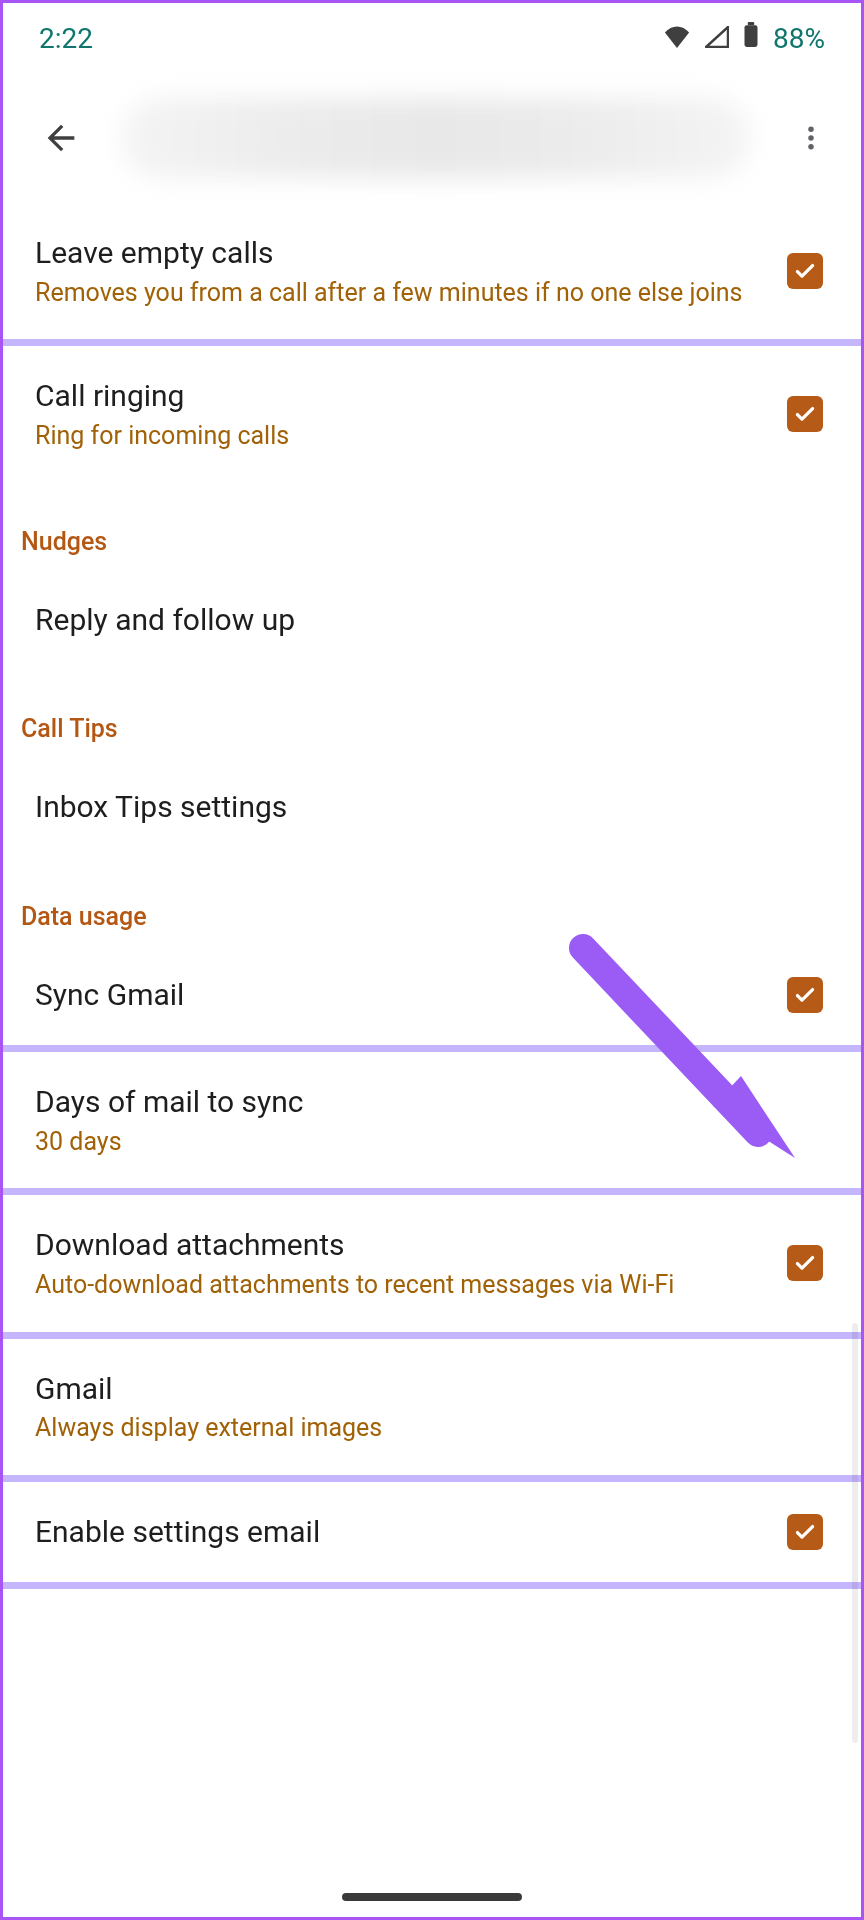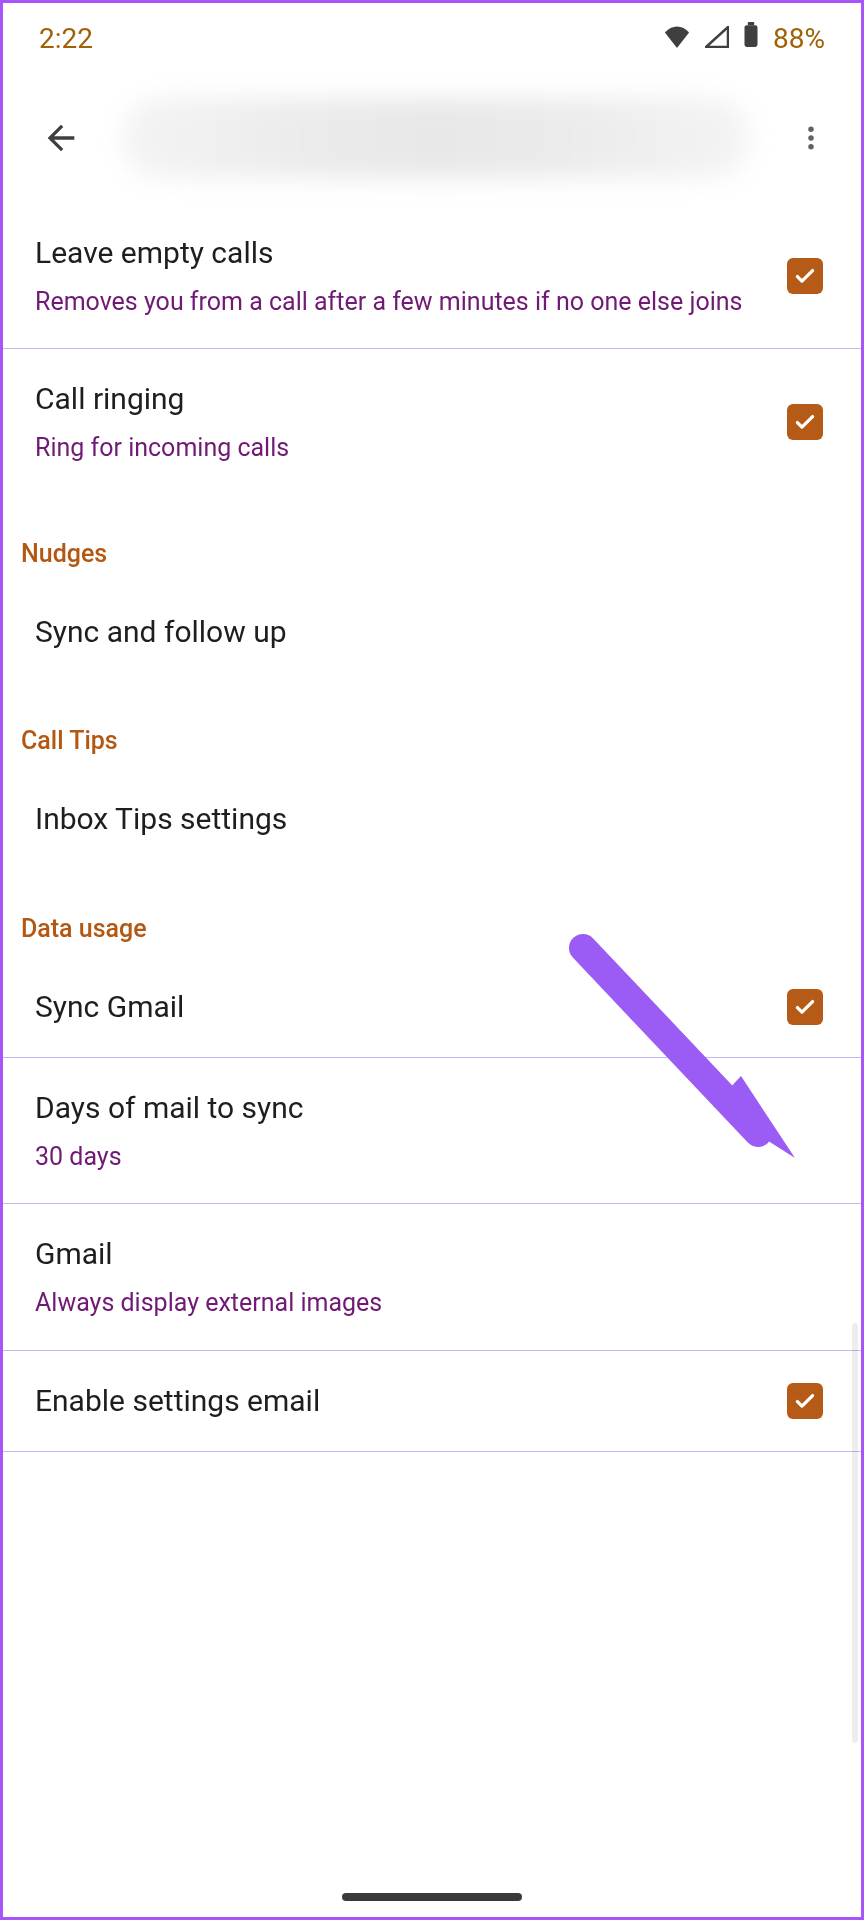--- a/index.html
+++ b/index.html
@@ -11,21 +11,21 @@
     position: relative;
     border: 3px solid #a855f7;
     overflow: hidden;
   }
   .status-bar {
     height: 70px;
     display: flex;
     justify-content: space-between;
     align-items: center;
     padding: 0 36px;
-    color: #a16207;
+    color: #0f766e;
     font-size: 28px;
   }
   .status-right { display: flex; align-items: center; gap: 14px; }
   .app-bar {
     height: 130px;
     display: flex;
     align-items: center;
     padding: 0 20px 0 28px;
   }
   .back-btn {
@@ -46,32 +46,32 @@
     display: flex; align-items: center; justify-content: center;
     background: transparent; border: none; cursor: pointer;
   }
   .settings-list { }
   .item {
     padding: 30px 32px;
     display: flex;
     align-items: center;
     gap: 24px;
   }
-  .item.bordered { border-bottom: 1px solid #c4b5fd; }
+  .item.bordered { border-bottom: 7px solid #c4b5fd; }
   .item-text { flex: 1; min-width: 0; }
   .item-title {
     font-size: 30px;
     color: #1e1e1e;
     font-weight: 400;
     line-height: 1.35;
   }
   .item-sub {
     font-size: 25px;
-    color: #701a75;
-    margin-top: 11px;
+    color: #a16207;
+    margin-top: 2px;
     line-height: 1.35;
   }
   .checkbox {
     width: 36px; height: 36px;
     border-radius: 6px;
     background: #b65b17;
     display: flex; align-items: center; justify-content: center;
     flex-shrink: 0;
     margin-right: 6px;
   }
@@ -172,21 +172,21 @@
       <svg width="26" height="26" viewBox="0 0 24 24">
           <path d="M5 12.5l4.2 4.2L19 7" stroke="#fff" stroke-width="3" fill="none" stroke-linecap="round" stroke-linejoin="round"></path>
         </svg>
     </div>
   </div>
 
   <div class="section-header">Nudges</div>
 
   <div class="item">
     <div class="item-text">
-      <div class="item-title">Sync and follow up</div>
+      <div class="item-title">Reply and follow up</div>
     </div>
   </div>
 
   <div class="section-header">Call Tips</div>
 
   <div class="item">
     <div class="item-text">
       <div class="item-title">Inbox Tips settings</div>
     </div>
   </div>
@@ -204,20 +204,31 @@
     </div>
   </div>
 
   <div class="item bordered">
     <div class="item-text">
       <div class="item-title">Days of mail to sync</div>
       <div class="item-sub">30 days</div>
     </div>
   </div>
 
+  <div class="item bordered">
+    <div class="item-text">
+      <div class="item-title">Download attachments</div>
+      <div class="item-sub">Auto-download attachments to recent messages via Wi-Fi</div>
+    </div>
+    <div class="checkbox">
+      <svg width="26" height="26" viewBox="0 0 24 24">
+          <path d="M5 12.5l4.2 4.2L19 7" stroke="#fff" stroke-width="3" fill="none" stroke-linecap="round" stroke-linejoin="round"></path>
+        </svg>
+    </div>
+  </div>
 
   <div class="item bordered">
     <div class="item-text">
       <div class="item-title">Gmail</div>
       <div class="item-sub">Always display external images</div>
     </div>
   </div>
 
   <div class="item bordered">
     <div class="item-text">

